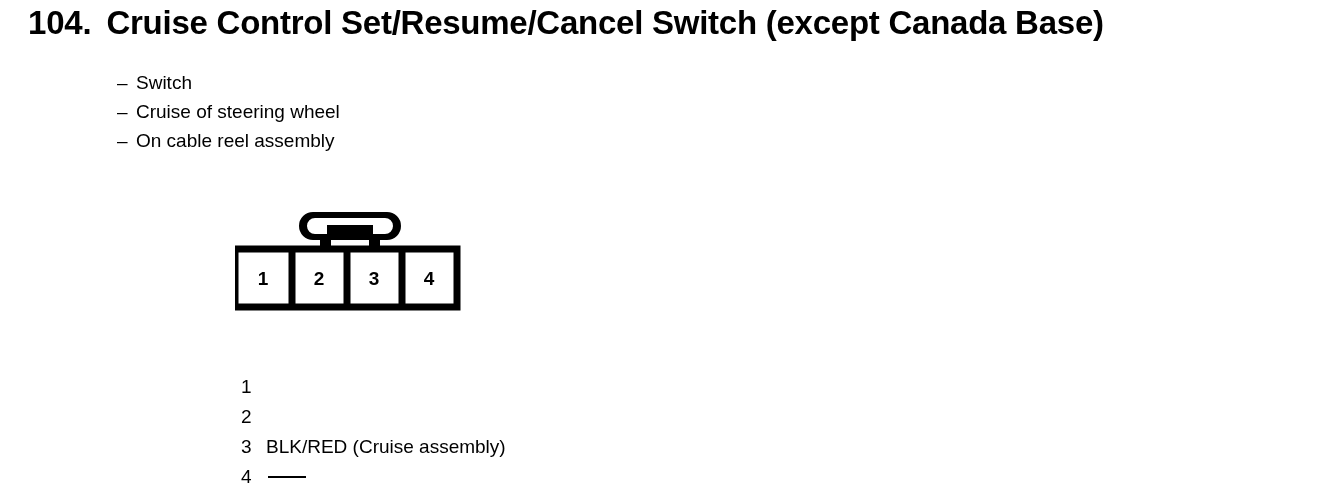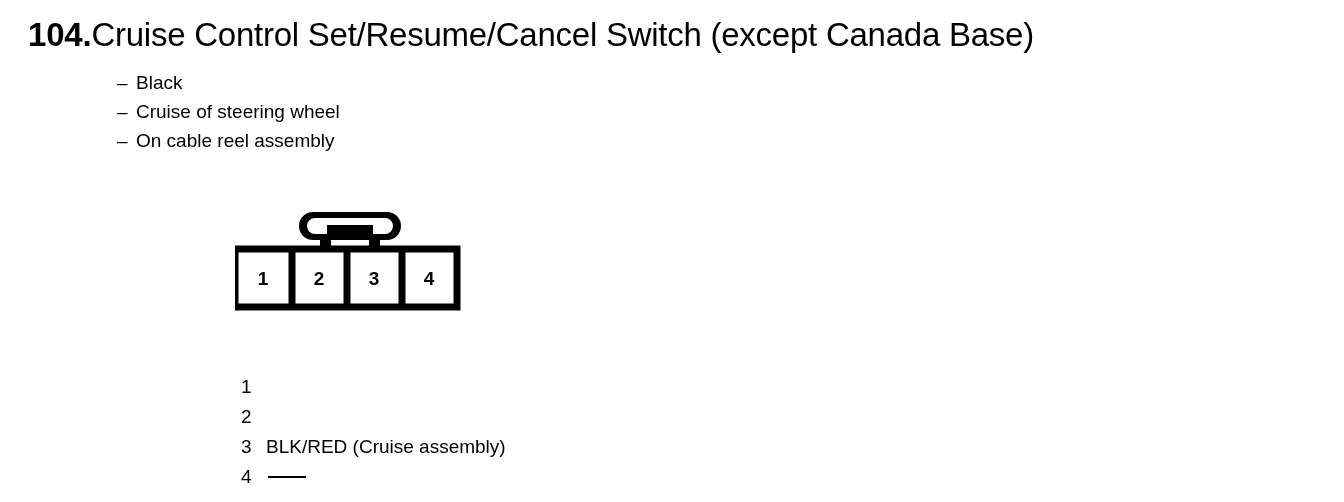--- a/index.html
+++ b/index.html
@@ -15,36 +15,37 @@
     overflow: hidden;
     font-family: "Liberation Sans", sans-serif;
     color: #000000;
     -webkit-font-smoothing: none;
   }
 
   
   .page-heading {
     position: absolute;
     left: 28px;
-    top: 18px;
+    top: 6px;
     display: flex;
     align-items: center;
     white-space: nowrap;
   }
   .heading-number {
     font-size: 33px;
     font-weight: bold;
     letter-spacing: -0.2px;
     line-height: 1;
   }
   .heading-title {
     font-size: 33px;
-    font-weight: normal;
+    font-weight: bold;
     letter-spacing: -0.25px;
     line-height: 1;
+    margin-left: 15px;
   }
 
   
   .attribute-list {
     position: absolute;
     left: 117px;
     top: 68px;
     margin: 0;
     padding: 0;
     list-style: none;
@@ -110,21 +111,21 @@
 <body>
 
 <div class="page-heading">
   <span class="heading-number">104.</span>
   <span class="heading-title">Cruise Control Set/Resume/Cancel Switch (except Canada Base)</span>
 </div>
 
 <ul class="attribute-list">
   <li class="attribute-item">
     <span class="attr-dash">–</span>
-    <span class="attr-text">Black</span>
+    <span class="attr-text">Switch</span>
   </li>
   <li class="attribute-item">
     <span class="attr-dash">–</span>
     <span class="attr-text">Cruise of steering wheel</span>
   </li>
   <li class="attribute-item">
     <span class="attr-dash">–</span>
     <span class="attr-text">On cable reel assembly</span>
   </li>
 </ul>

